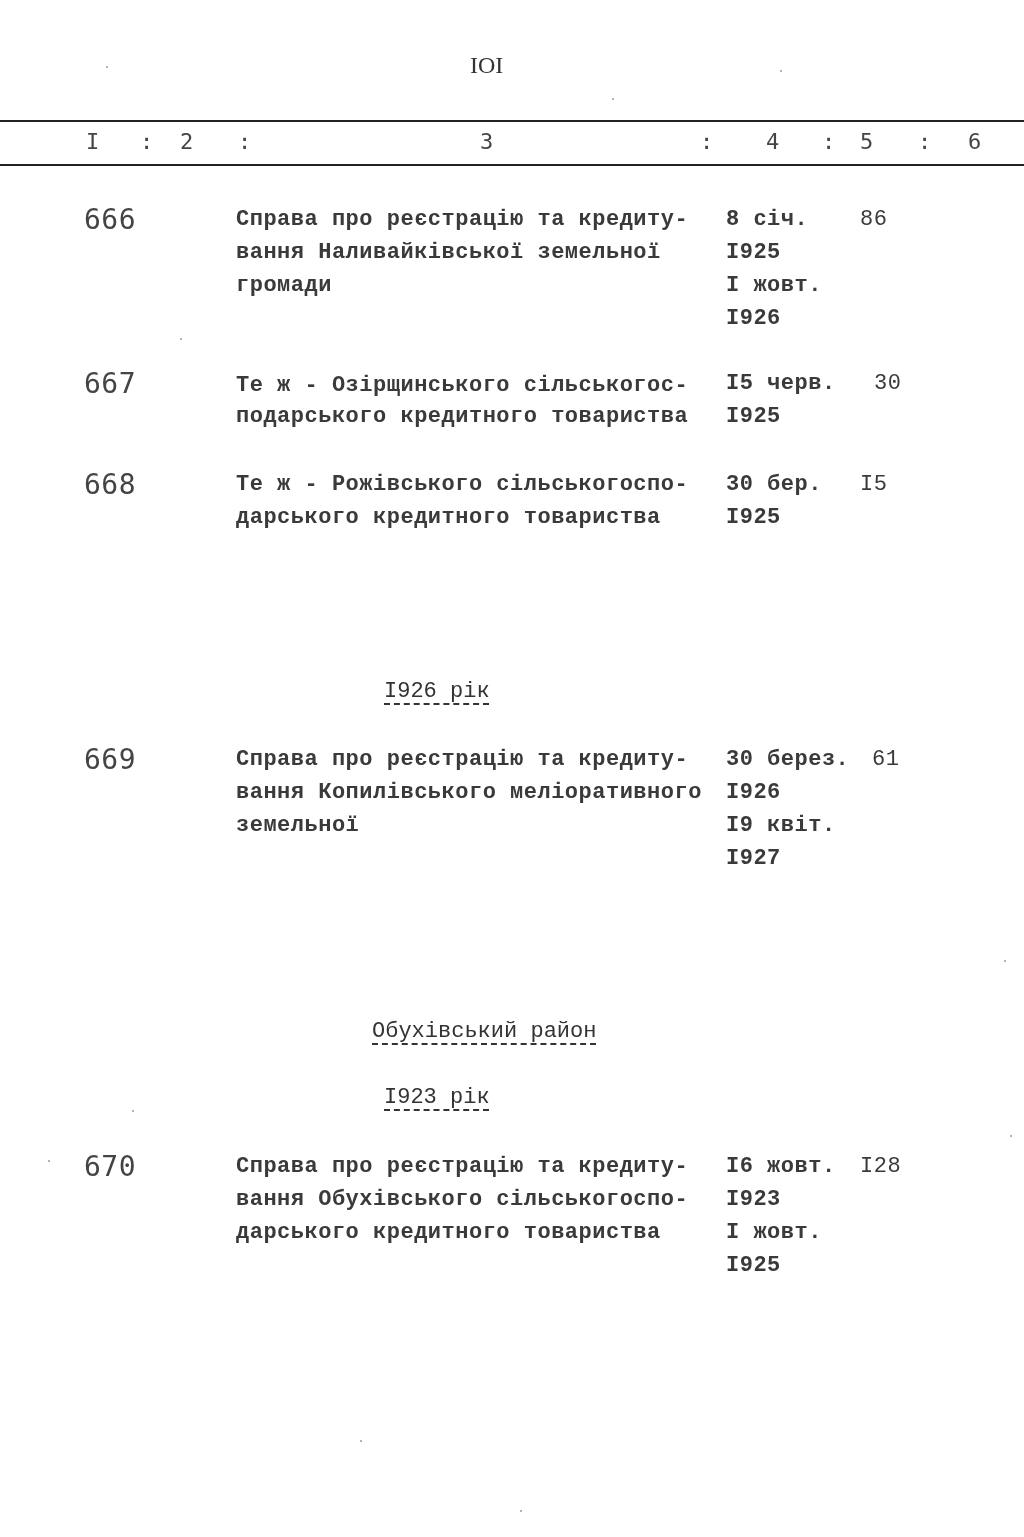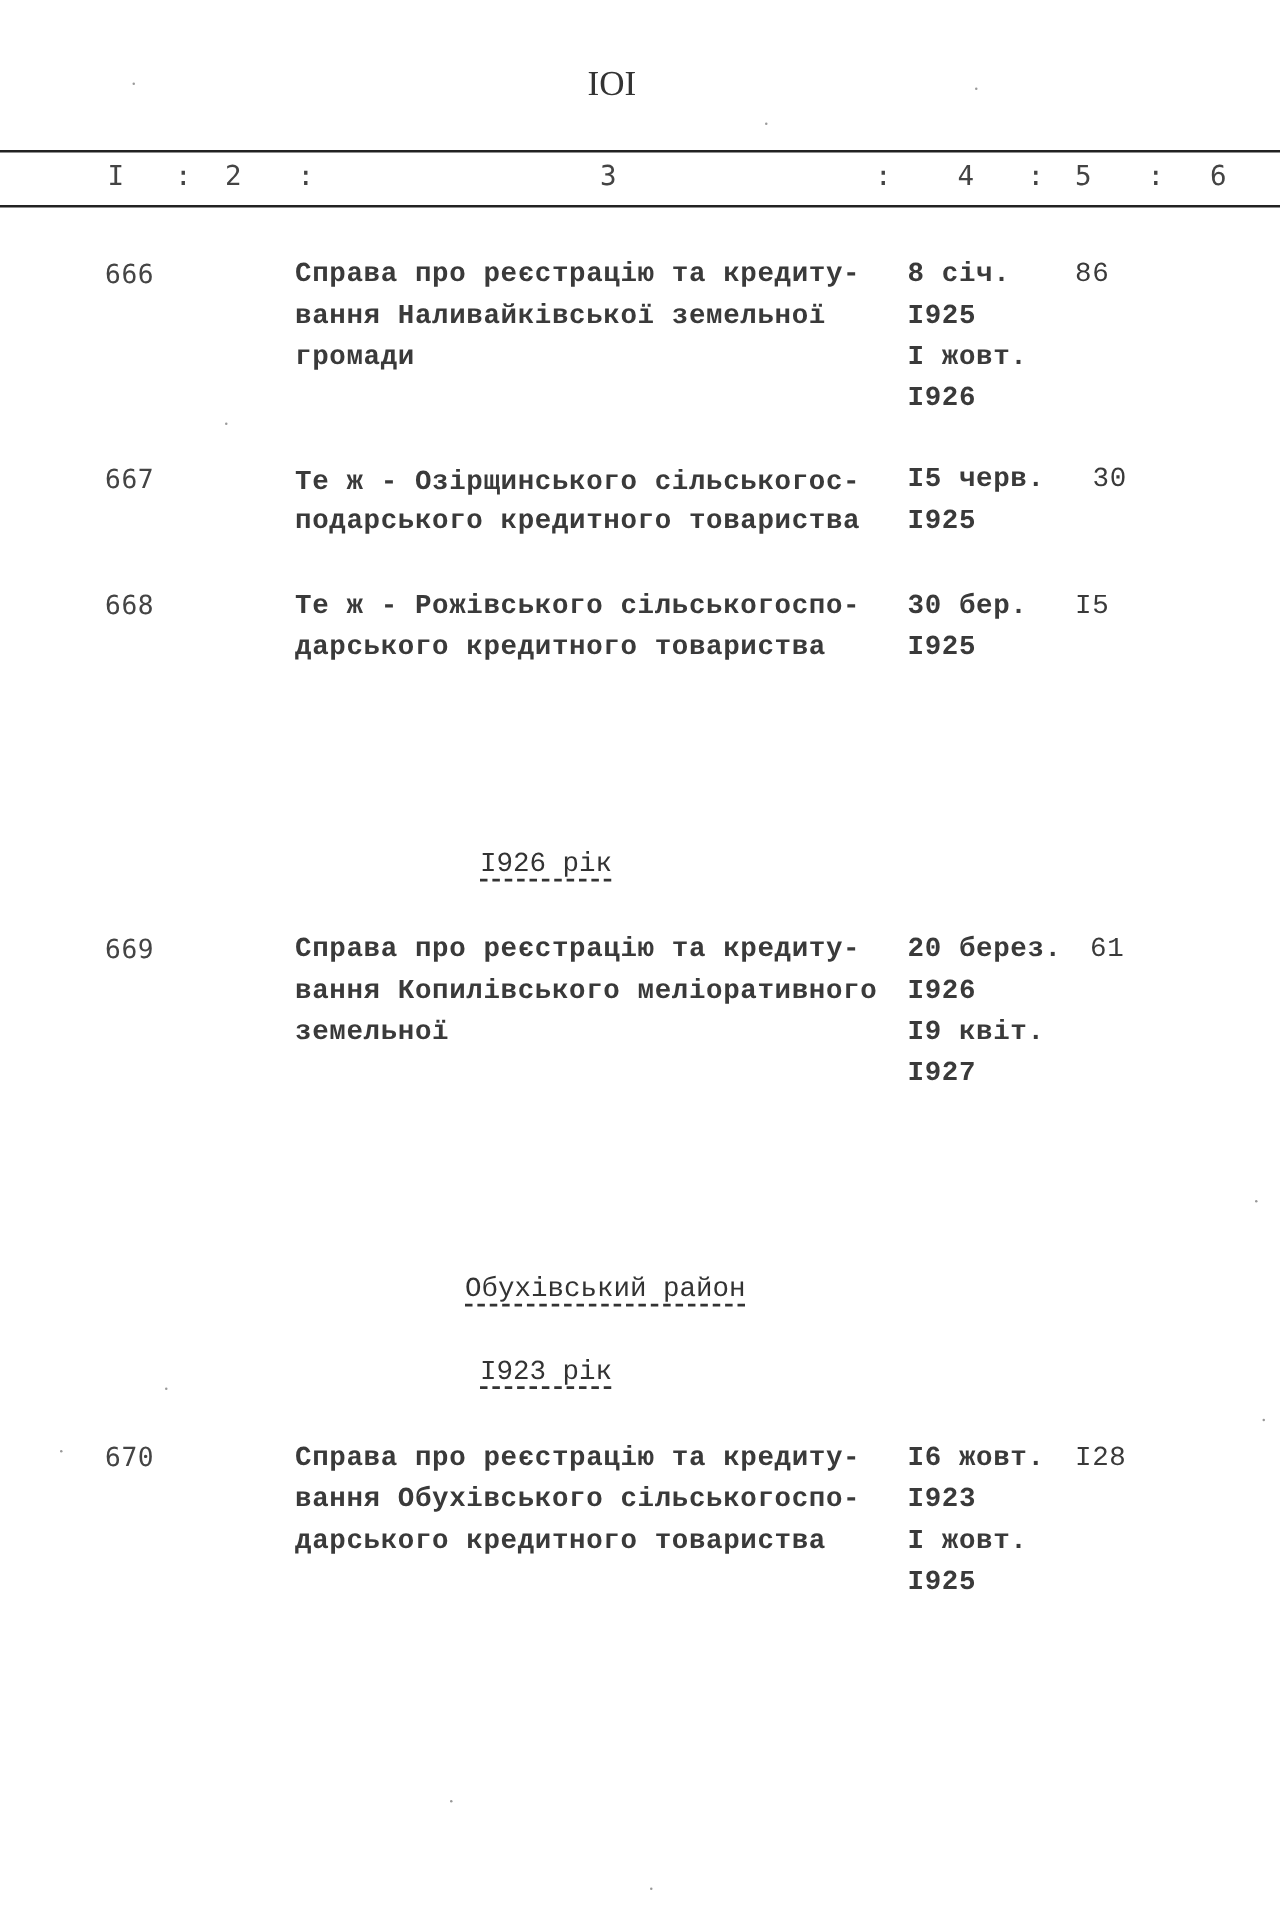--- a/index.html
+++ b/index.html
@@ -3,26 +3,26 @@
 <meta charset="utf-8">
 <style>
   html, body { margin:0; padding:0; }
   body {
     width:1024px; height:1537px; background:#ffffff; position:relative; overflow:hidden;
     font-family: "Liberation Mono", "DejaVu Sans Mono", monospace;
     color:#3a3a3a;
   }
   .abs { position:absolute; white-space:pre; }
   .t { font-size:22px; line-height:33px; letter-spacing:0.5px; }
-  .page-num { top:52px; left:470px; font-size:28px; font-family:"Liberation Serif","DejaVu Serif",serif; color:#333; }
+  .page-num { top:52px; left:470px; font-size:24px; font-family:"Liberation Serif","DejaVu Serif",serif; color:#333; }
   .rule { position:absolute; left:0; width:1024px; height:2px; background:#222; }
   .rule.top { top:120px; }
   .rule.bottom { top:164px; }
   .hdr { position:absolute; top:129px; font-size:22px; font-family:"DejaVu Sans Mono", monospace; color:#444; }
-  .num { font-family:"DejaVu Sans Mono", monospace; font-size:21px; color:#444; }
+  .num { font-family:"DejaVu Sans Mono", monospace; font-size:28px; color:#444; }
   .desc { left:236px;font-weight:bold; }
   .date { left:726px;font-weight:bold; }
   .sheets { }
   .heading { font-size:22px; text-decoration:underline; text-decoration-style:dashed; text-underline-offset:6px; color:#333; }
   .speck { position:absolute; width:2px; height:2px; background:#999; border-radius:50%; }
 </style>
 </head>
 <body>
 
 <div class="abs page-num">IOI</div>
@@ -73,21 +73,21 @@
   <span class="abs t sheets" style="left:860px; top:468px">I5</span>
 </div>
 
 <span class="abs heading" style="left:384px; top:679px">I926 рік</span>
 
 <div>
   <span class="abs t num" style="left:84px; top:743px">669</span>
   <span class="abs t desc" style="top:743px">Справа про реєстрацію та кредиту-</span>
   <span class="abs t desc" style="top:776px">вання Копилівського меліоративного</span>
   <span class="abs t desc" style="top:809px">земельної</span>
-  <span class="abs t date" style="top:743px">20 берез.</span>
+  <span class="abs t date" style="top:743px">30 берез.</span>
   <span class="abs t date" style="top:776px">I926</span>
   <span class="abs t date" style="top:809px">I9 квіт.</span>
   <span class="abs t date" style="top:842px">I927</span>
   <span class="abs t sheets" style="left:872px; top:743px">61</span>
 </div>
 
 <span class="abs heading" style="left:372px; top:1019px">Обухівський район</span>
 <span class="abs heading" style="left:384px; top:1085px">I923 рік</span>
 
 <div>

